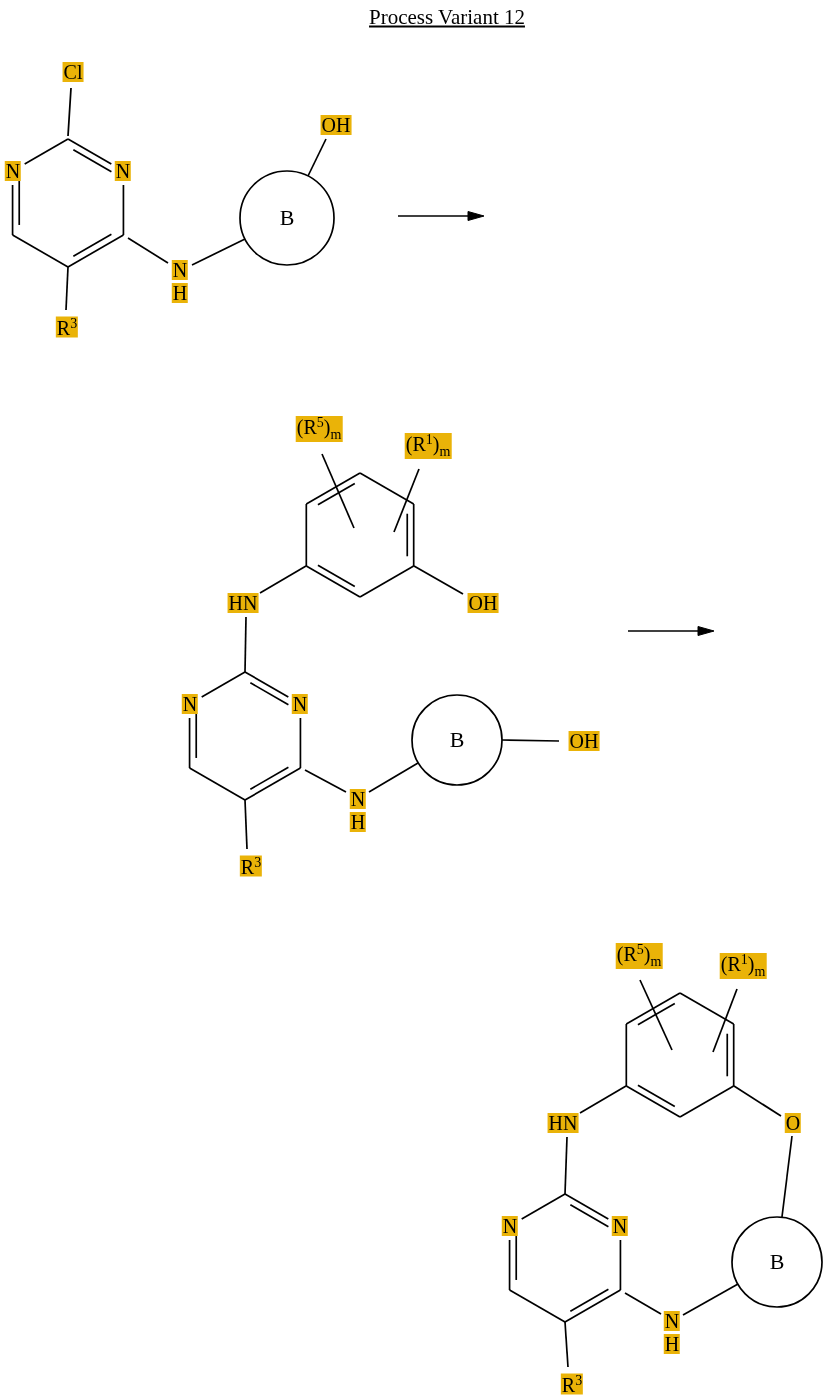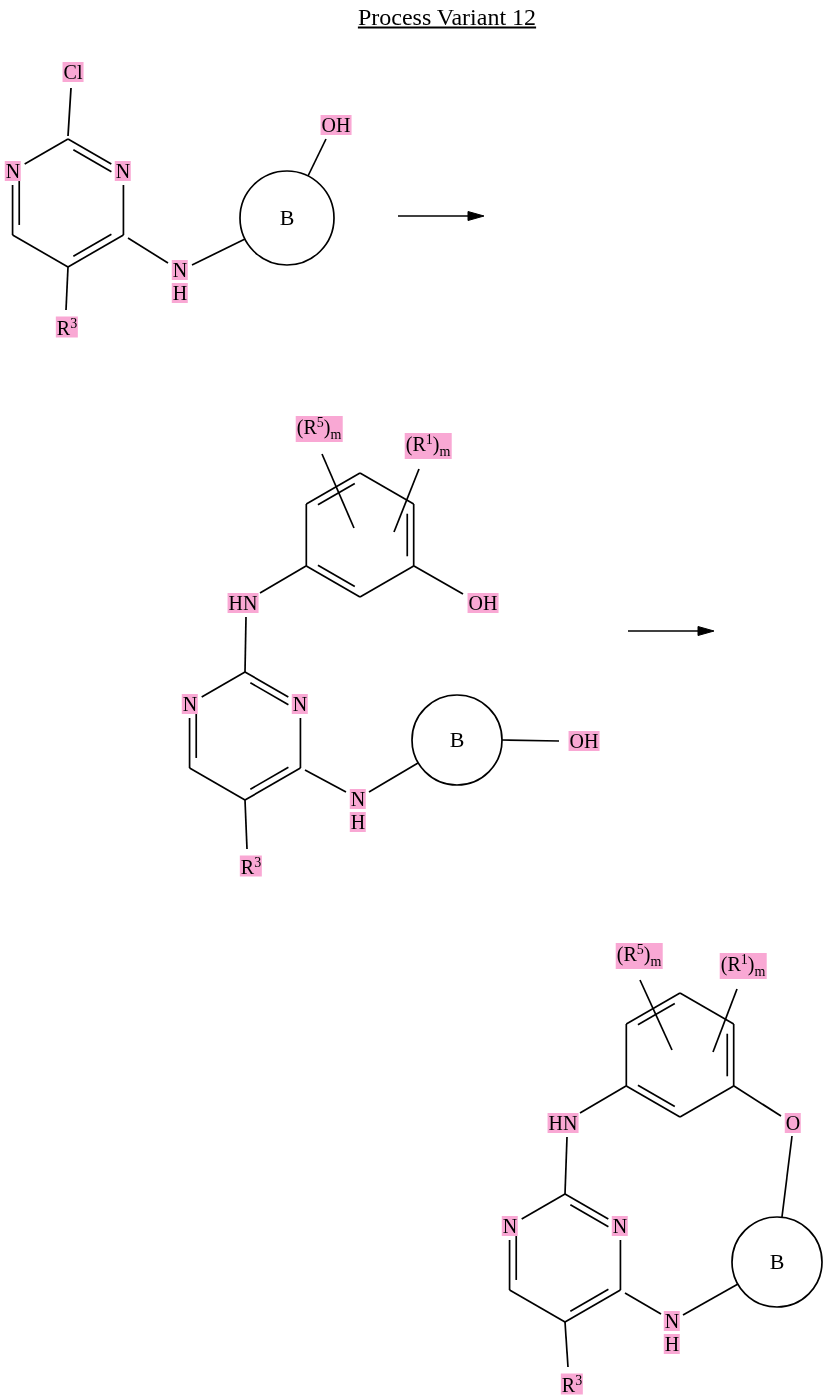--- a/index.html
+++ b/index.html
@@ -18,31 +18,31 @@
   #scheme-svg { position:absolute; left:0; top:0; }
   .bond { stroke:#000; stroke-width:1.7; fill:none; }
   .sphere { stroke:#000; stroke-width:1.7; fill:#ffffff; }
   .arrowhead { fill:#000; stroke:#000; stroke-width:1; }
   .lbl {
     position:absolute;
     transform:translate(-50%,-50%);
     font-size:20px;
     line-height:1;
     white-space:nowrap;
-    background:#f9a8d4;
+    background:#eab308;
     padding:0 1px;
   }
   .lbl-b { font-size:22px; background:transparent; }
   .sup { font-size:14px; vertical-align:7px; }
   .sub { font-size:14px; vertical-align:-5px; }
   .title {
     position:absolute;
     left:447px; top:17px;
     transform:translate(-50%,-50%);
-    font-size:24px;
+    font-size:21px;
     text-decoration:underline;
     white-space:nowrap;
   }
 </style>
 </head>
 <body>
 
 <div id="scheme">
 
   <svg id="scheme-svg" width="831" height="1400" viewBox="0 0 831 1400">

